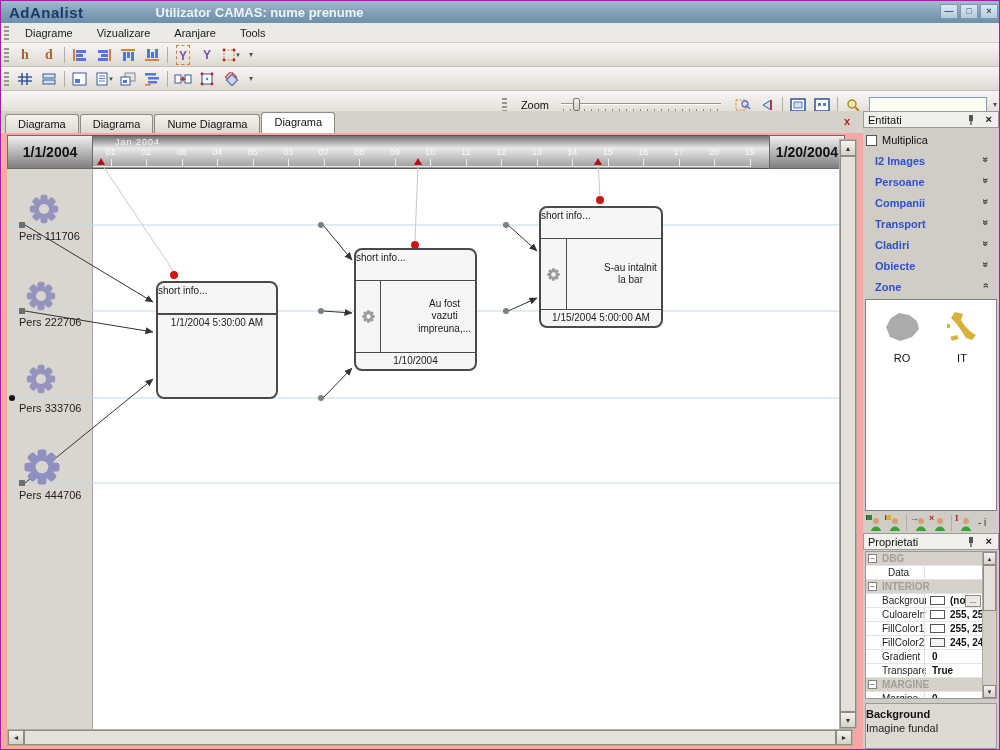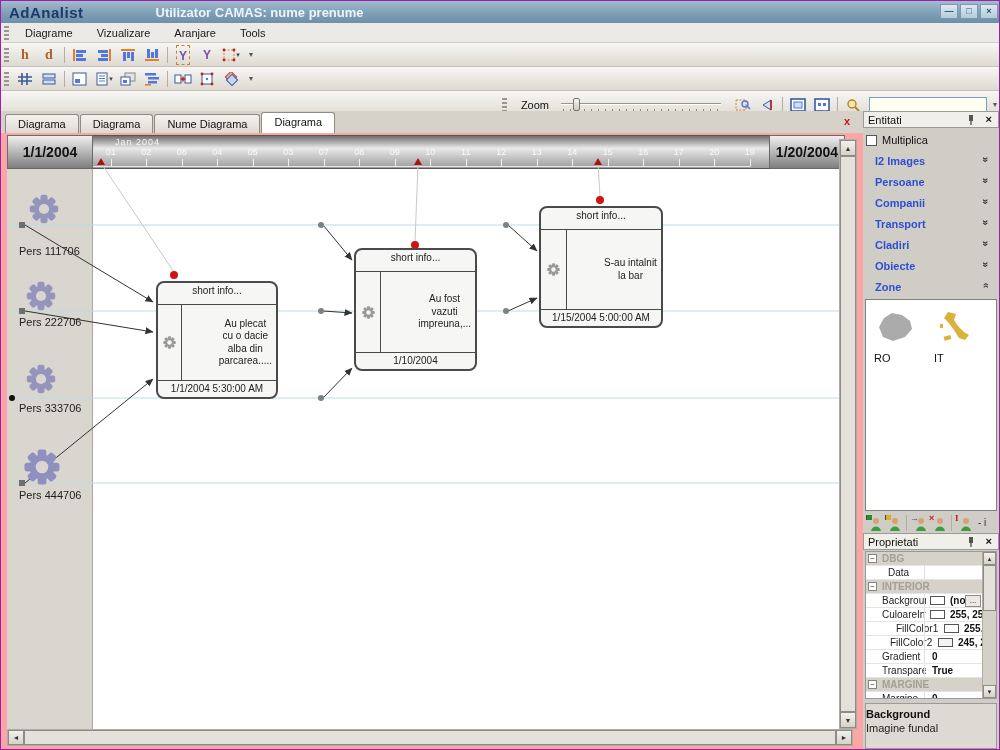--- a/index.html
+++ b/index.html
@@ -51,21 +51,21 @@
   .tick::before { content:""; position:absolute; left:-17px; right:17px; top:19px; height:1px; background:#e8e8e8; }
 
   
   .lanecol { left:6px; top:168px; width:86px; height:560px; background:#d9d6cf; border-right:1px solid #aaa79f; }
   .canvasbg { left:92px; top:168px; width:746px; height:560px; background:#ffffff; }
   .overlay { left:6px; top:134px; width:850px; height:594px; pointer-events:none; z-index:3; }
   .lane-label { position:absolute; left:12px; font-size:11px; color:#222; z-index:4; }
   .gear { position:absolute; z-index:4; }
 
   .event-box { position:absolute; z-index:5; background:#f6f6f4; border:2px solid #4a4a4a; border-radius:8px; display:flex; flex-direction:column; overflow:hidden; }
-  .ev-title { height:22px; border-bottom:1px solid #4a4a4a; font-size:10px; color:#222; text-align:center; line-height:16px; }
+  .ev-title { height:31px; border-bottom:1px solid #4a4a4a; font-size:10px; color:#222; line-height:16px; }
   .ev-mid { flex:1; display:flex;gap:33px; }
   .ev-iconcol { width:26px; border-right:1px solid #4a4a4a; display:flex; align-items:center; justify-content:center; }
   .ev-text { flex:1; font-size:10px; color:#222; display:flex; align-items:center; justify-content:center; text-align:center; padding:2px 4px; line-height:1.25; }
   .ev-date { height:17px; border-top:1px solid #4a4a4a; font-size:10px; color:#222; text-align:center; line-height:16px; }
   .e1 { left:155px; top:280px; width:122px; height:118px; }
   .e2 { left:353px; top:247px; width:123px; height:123px; }
   .e3 { left:538px; top:205px; width:124px; height:122px; }
 
   
   .vscroll { left:838px; top:138px; width:18px; height:590px; background:#d4d0c8; border:1px solid #b0aca4; }
@@ -82,21 +82,21 @@
   .phead { position:relative; height:17px; background:#f1efe9; border:1px solid #9a9a9a; font-size:11px; color:#111; padding:2px 4px; }
   .phead .pin { position:absolute; right:22px; top:2px; }
   .phead .pclose { position:absolute; right:6px; top:1px; font-weight:bold; font-size:11px; color:#111; }
   .chkrow { display:flex; align-items:center; height:18px; margin:3px 0 0 3px; }
   .chkbox { width:11px; height:11px; background:#fff; border:1px solid #555; margin-right:5px; }
   .chkrow span.lbl { font-size:11px; color:#111; }
   .egroup { position:relative; height:21px; font-size:11px; font-weight:bold; color:#2e4fd4; padding:4px 0 0 10px; }
   .egroup .chev { position:absolute; right:8px; top:3px; color:#333; font-size:10px; font-weight:bold; display:inline-block; transform:rotate(90deg); }
   .egroup .chev.up { transform:rotate(-90deg); }
   .zonebox { position:absolute; left:2px; top:188px; width:132px; height:212px; background:#fff; border:1px solid #808080; }
-  .zone-item { position:absolute; width:56px; }
+  .zone-item { position:absolute; width:56px; text-align:center; }
   .zone-item .code { font-size:11px; color:#111; margin-top:2px; }
   .etoolbar { position:absolute; left:2px; top:402px; width:132px; height:19px; display:flex; align-items:center; }
   .etool { position:relative; width:19px; height:16px; }
   .etool .ovl { position:absolute; left:0; top:-2px; font-size:9px; font-weight:bold; line-height:10px; }
   .flagchip { position:absolute; left:1px; top:0px; width:6px; height:5px; border-left:1px solid #444; }
   .einfo { font-size:10px; color:#333; margin-left:4px; }
 
   
   .pgwrap { position:absolute; left:2px; top:440px; width:132px; height:148px; background:#fff; border:1px solid #9a9a9a; overflow:hidden; }
   .prow { position:relative; height:14px; border-bottom:1px solid #e4e4e4; font-size:10px; display:flex; align-items:center; }
@@ -429,42 +429,27 @@
   <svg class="abs gear" style="left:20px;top:445px" width="42" height="42" viewBox="0 0 24 24">
       <g fill="#8f8fc0">
         <rect x="2" y="9.5" width="20" height="5" rx="1.5"></rect>
         <rect x="2" y="9.5" width="20" height="5" rx="1.5" transform="rotate(45 12 12)"></rect>
         <rect x="2" y="9.5" width="20" height="5" rx="1.5" transform="rotate(90 12 12)"></rect>
         <rect x="2" y="9.5" width="20" height="5" rx="1.5" transform="rotate(135 12 12)"></rect>
         <circle cx="12" cy="12" r="7"></circle>
       </g>
       <circle cx="12" cy="12" r="3.6" fill="#d9d6cf"></circle>
     </svg>
-  <span class="abs lane-label" style="left:18px;top:244px">Pers 111706</span>
+  <span class="abs lane-label" style="left:18px;top:229px">Pers 111706</span>
   <span class="abs lane-label" style="left:18px;top:315px">Pers 222706</span>
   <span class="abs lane-label" style="left:18px;top:401px">Pers 333706</span>
   <span class="abs lane-label" style="left:18px;top:488px">Pers 444706</span>
 
   <div class="event-box e1">
     <div class="ev-title">short info...</div>
-    <div class="ev-mid">
-      <div class="ev-iconcol">
-        <svg width="15" height="15" viewBox="0 0 24 24">
-            <g fill="#9a9a9a">
-              <rect x="2" y="9.5" width="20" height="5" rx="1.5"></rect>
-              <rect x="2" y="9.5" width="20" height="5" rx="1.5" transform="rotate(45 12 12)"></rect>
-              <rect x="2" y="9.5" width="20" height="5" rx="1.5" transform="rotate(90 12 12)"></rect>
-              <rect x="2" y="9.5" width="20" height="5" rx="1.5" transform="rotate(135 12 12)"></rect>
-              <circle cx="12" cy="12" r="7"></circle>
-            </g>
-            <circle cx="12" cy="12" r="3.6" fill="#f6f6f4"></circle>
-          </svg>
-      </div>
-      <div class="ev-text">Au plecat cu o dacie alba din parcarea.....</div>
-    </div>
     <div class="ev-date">1/1/2004 5:30:00 AM</div>
   </div>
   <div class="event-box e2">
     <div class="ev-title">short info...</div>
     <div class="ev-mid">
       <div class="ev-iconcol">
         <svg width="15" height="15" viewBox="0 0 24 24">
             <g fill="#9a9a9a">
               <rect x="2" y="9.5" width="20" height="5" rx="1.5"></rect>
               <rect x="2" y="9.5" width="20" height="5" rx="1.5" transform="rotate(45 12 12)"></rect>
@@ -620,27 +605,27 @@
           <span class="dotbtn">...</span>
         </div>
       <div class="prow">
           <span class="pline"></span>
           <span class="plabel" style="margin-left:14px">CuloareInt</span>
           <span class="pswatch"></span>
           <span class="pvalue">255, 25</span>
         </div>
       <div class="prow">
           <span class="pline"></span>
-          <span class="plabel" style="margin-left:28px">FillColor1</span>
+          <span class="plabel" style="margin-left:14px">FillColor1</span>
           <span class="pswatch"></span>
           <span class="pvalue">255, 25</span>
         </div>
       <div class="prow">
           <span class="pline"></span>
-          <span class="plabel" style="margin-left:22px">FillColor2</span>
+          <span class="plabel" style="margin-left:14px">FillColor2</span>
           <span class="pswatch f2"></span>
           <span class="pvalue">245, 24</span>
         </div>
       <div class="prow">
           <span class="pline"></span>
           <span class="plabel" style="margin-left:14px">Gradient</span>
           <span class="pvalue plain">0</span>
         </div>
       <div class="prow">
           <span class="pline"></span>

